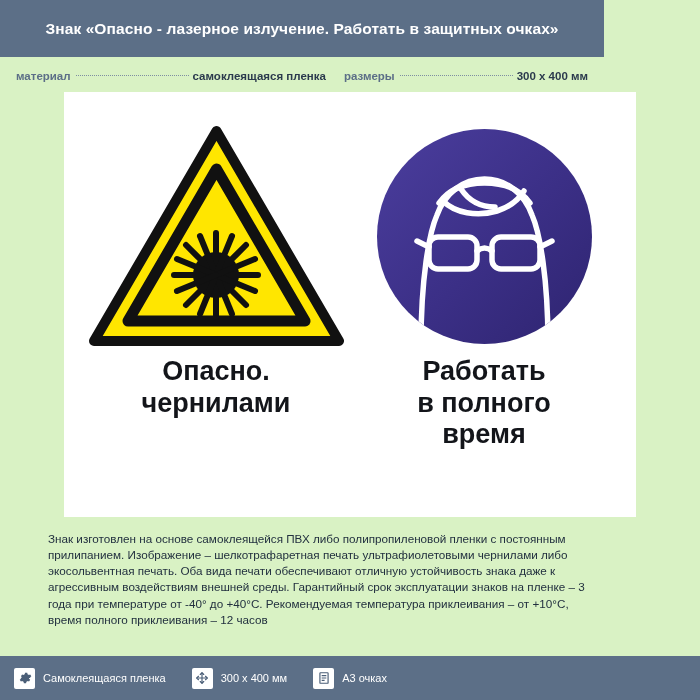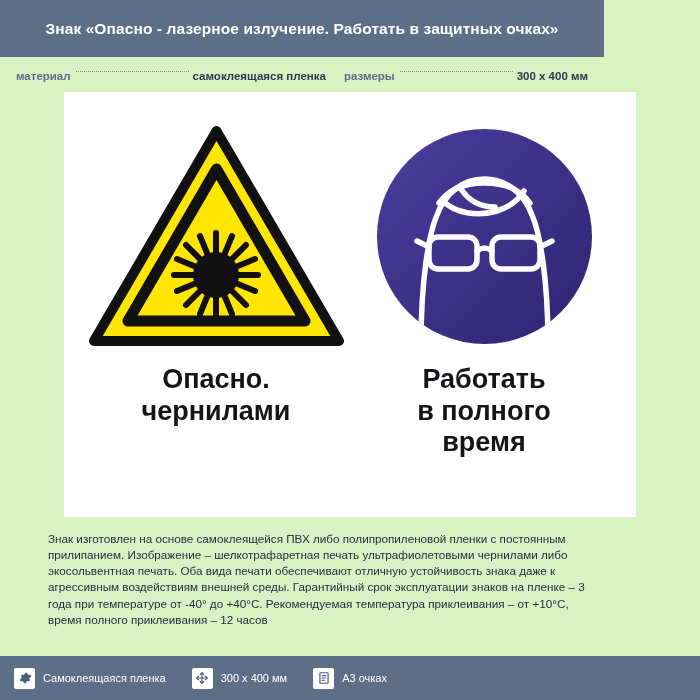--- a/index.html
+++ b/index.html
@@ -40,21 +40,21 @@
   
   .specs {
     display: flex;
     align-items: center;
     padding: 13px 16px 10px 16px;
     box-sizing: border-box;
     gap: 18px;
   }
   .spec {
     display: flex;
-    align-items: flex-start;
+    align-items: center;
     flex: 1 1 auto;
     white-space: nowrap;
     overflow: hidden;
   }
   .spec-label {
     color: #5c6f87;
     font-size: 11.5px;
     font-weight: bold;
   }
   .spec-dots {
@@ -96,21 +96,21 @@
     display: flex;
     align-items: center;
     justify-content: center;
   }
   .sign-text {
     text-align: center;
     color: #13151a;
     font-size: 27px;
     font-weight: bold;
     line-height: 1.17;
-    margin-top: 12px;
+    margin-top: 4px;
   }
   .sign-text .line { display: block; }
   
   .description {
     padding: 14px 16px 0 16px;
     color: #22303f;
     font-size: 11.7px;
     line-height: 1.38;
     box-sizing: border-box;
     margin-left: 32px;

